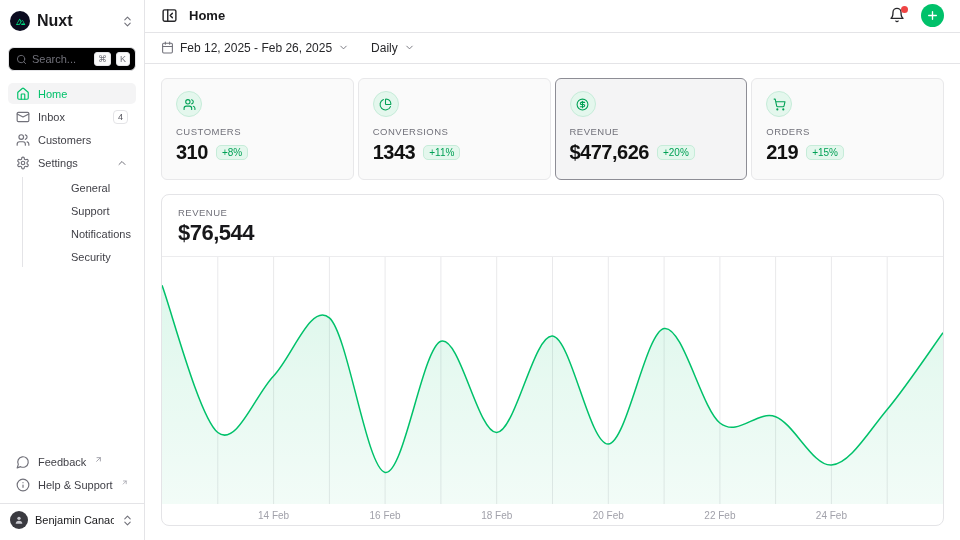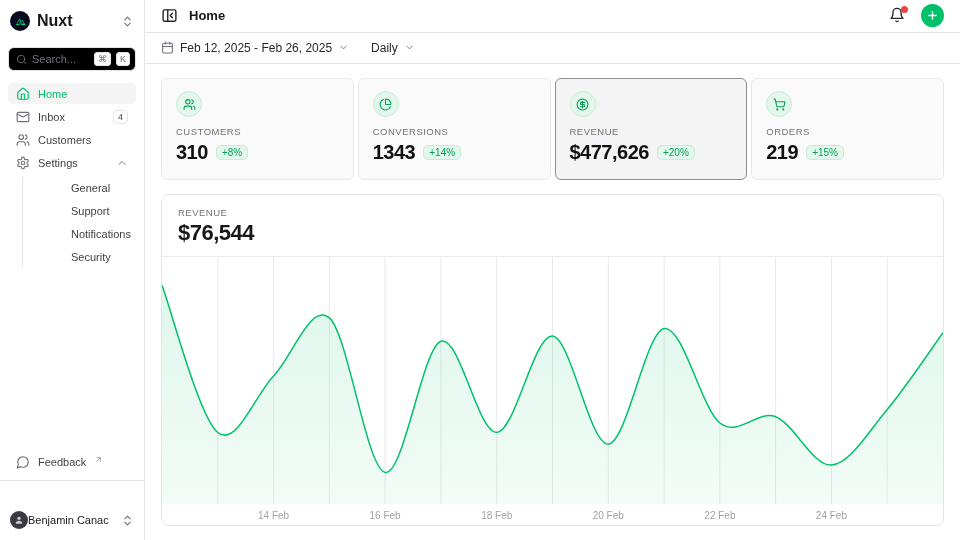--- a/index.html
+++ b/index.html
@@ -37,21 +37,21 @@
     color:#52525b; background:#fff; height:14px; line-height:12px; font-weight:500; }
   .mi-chev { width:12px; height:12px; color:var(--muted); }
   .sublist { border-left:1px solid var(--border); margin-left:14px; display:flex;
     flex-direction:column; gap:2px; margin-top:2px;padding-left:36px; }
   .sub-item { height:21px; padding:0 8px 0 12px; font-size:11px; color:#3f3f46;
     display:flex; align-items:center; border-radius:5px; cursor:pointer; font-weight:500;}
   .sb-spacer { flex:1; }
   .sb-footer { display:flex; flex-direction:column; gap:2px; }
   .ext { width:9px; height:9px; color:var(--faint); margin-left:0; align-self:flex-start; margin-top:4px; }
   .sb-divider { height:1px; background:var(--border); margin:8px -8px 4px; }
-  .user-row { display:flex; align-items:center; padding:3px 2px; border-radius:6px;margin-top:23px; }
+  .user-row { display:flex; align-items:center; gap:7px; padding:3px 2px; border-radius:6px; }
   .avatar { width:18px; height:18px; border-radius:50%; background:#3a3a40; color:#c9c9cf;
     display:flex; align-items:center; justify-content:center; flex:none; }
   .avatar svg { width:10px; height:10px; }
   .user-name { font-size:11px; font-weight:500; flex:1; white-space:nowrap; overflow:hidden; }
 
   
   .main { flex:1; display:flex; flex-direction:column; min-width:0; }
   .topbar { height:40px; border-bottom:1px solid var(--border); display:flex;
     align-items:center; justify-content:space-between; padding:0 16px; }
   .tb-left { display:flex; align-items:center; gap:10px; }
@@ -177,20 +177,32 @@
         <div class="menu-item">
           <svg class="mi-icon" viewBox="0 0 24 24" fill="none" stroke="currentColor" stroke-width="2" stroke-linecap="round" stroke-linejoin="round">
             <path d="M7.9 20A9 9 0 1 0 4 16.1L2 22Z"></path>
           </svg>
           <span style="white-space:nowrap">Feedback</span>
           <svg class="ext" viewBox="0 0 24 24" fill="none" stroke="currentColor" stroke-width="2.5" stroke-linecap="round" stroke-linejoin="round">
             <path d="M7 17 17 7"></path>
             <path d="M8 7h9v9"></path>
           </svg>
         </div>
+        <div class="menu-item">
+          <svg class="mi-icon" viewBox="0 0 24 24" fill="none" stroke="currentColor" stroke-width="2" stroke-linecap="round" stroke-linejoin="round">
+            <circle cx="12" cy="12" r="10"></circle>
+            <path d="M12 16v-4"></path>
+            <path d="M12 8h.01"></path>
+          </svg>
+          <span style="white-space:nowrap">Help &amp; Support</span>
+          <svg class="ext" viewBox="0 0 24 24" fill="none" stroke="currentColor" stroke-width="2.5" stroke-linecap="round" stroke-linejoin="round">
+            <path d="M7 17 17 7"></path>
+            <path d="M8 7h9v9"></path>
+          </svg>
+        </div>
       </div>
     <div class="sb-divider"></div>
 
     <div class="user-row">
       <span class="avatar">
         <svg viewBox="0 0 24 24" fill="currentColor">
             <circle cx="12" cy="8" r="4"></circle>
             <path d="M4 21c0-4 3.6-7 8-7s8 3 8 7z"></path>
           </svg>
       </span>
@@ -272,21 +284,21 @@
           <div class="stat-card">
             <div class="stat-icon">
               <svg class="" viewBox="0 0 24 24" fill="none" stroke="currentColor" stroke-width="2" stroke-linecap="round" stroke-linejoin="round">
                 <path d="M21 12c.6 0 1-.4 1-1A10 10 0 0 0 13 2c-.6 0-1 .4-1 1v8c0 .6.4 1 1 1z"></path>
                 <path d="M21.2 15.9A10 10 0 1 1 8.1 2.8"></path>
               </svg>
             </div>
             <div class="stat-label">CONVERSIONS</div>
             <div class="stat-vrow">
               <span class="stat-value">1343</span>
-              <span class="delta">+14%</span>
+              <span class="delta">+11%</span>
             </div>
           </div>
           <div class="stat-card selected">
             <div class="stat-icon">
               <svg class="" viewBox="0 0 24 24" fill="none" stroke="currentColor" stroke-width="2" stroke-linecap="round" stroke-linejoin="round">
                 <circle cx="12" cy="12" r="10"></circle>
                 <path d="M16 8h-6a2 2 0 1 0 0 4h4a2 2 0 1 1 0 4H8"></path>
                 <path d="M12 18V6"></path>
               </svg>
             </div>

